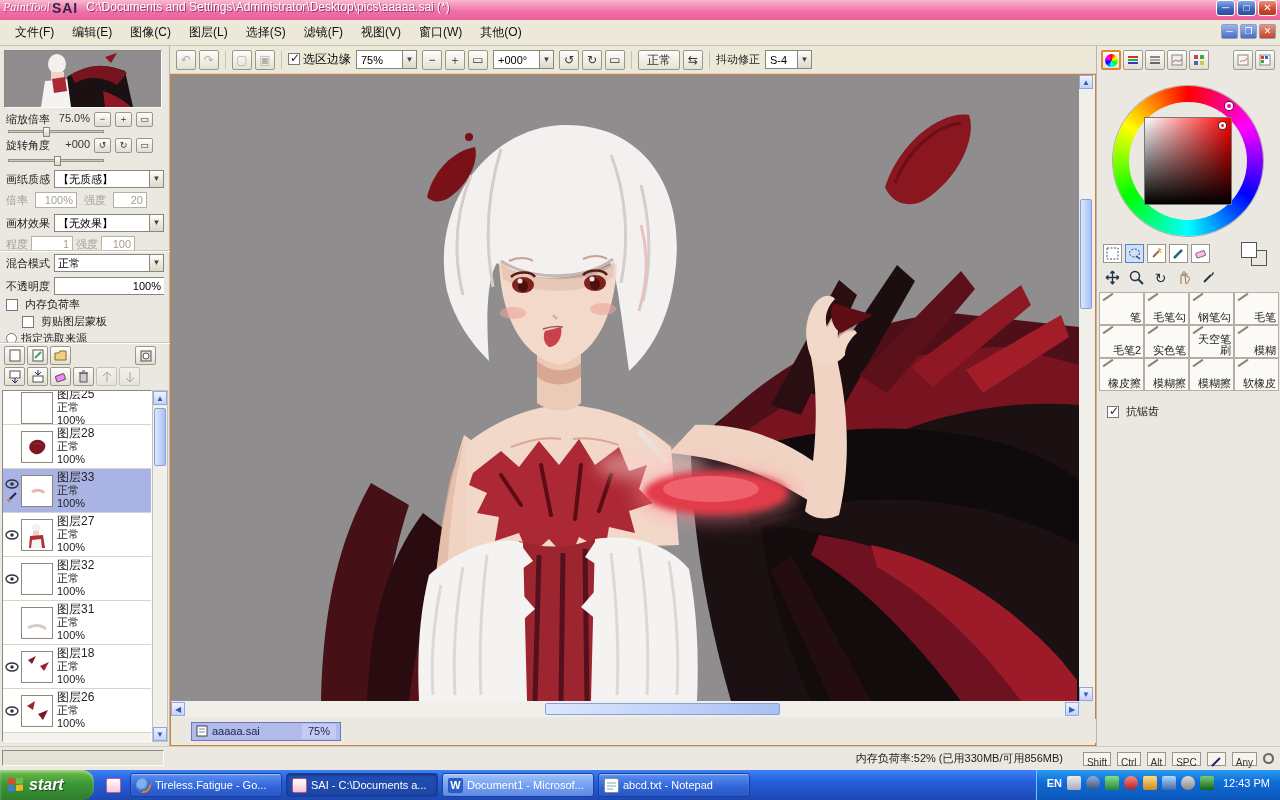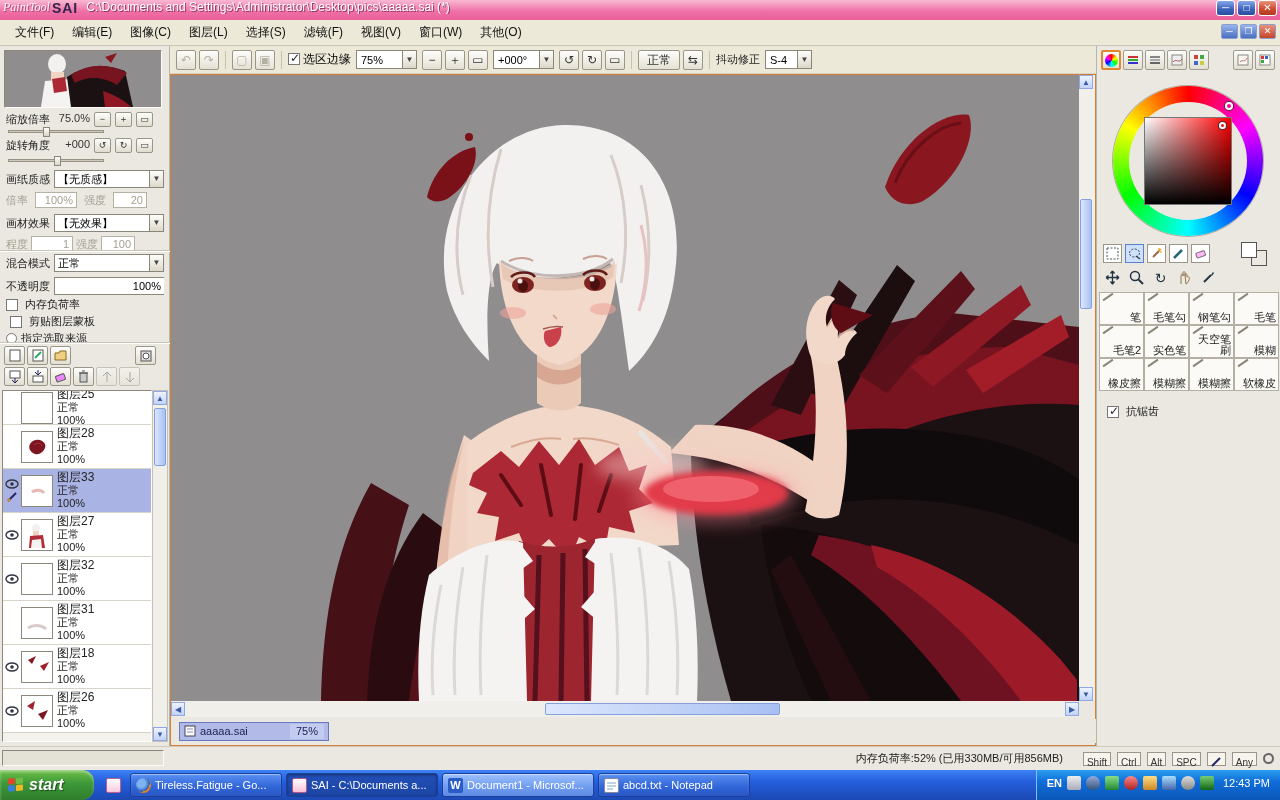--- a/index.html
+++ b/index.html
@@ -66,21 +66,21 @@
   .layer-name{font-size:12px}
   #layer-scroll{left:152px;top:344px;width:16px;height:352px;background:#f1efe9;border:1px solid #c5c1b4}
   .scr-arrow{width:14px;height:14px;background:linear-gradient(#eef3fe,#c2d3f8);border:1px solid #8fa8e0;color:#3a5aa8;font-size:8px;text-align:center;line-height:13px}
   .scr-thumb{background:linear-gradient(90deg,#dde7fd,#a8c0f2);border:1px solid #85a0dd;border-radius:2px}
 
   
   #center-frame{left:170px;top:74px;width:926px;height:672px;border:1px solid #d08038}
   #canvas-viewport{left:0;top:0;width:908px;height:626px;overflow:hidden;background:#8f8d8e}
   #vscroll{left:908px;top:0;width:16px;height:626px;background:#f1efe9}
   #hscroll{left:0;top:626px;width:908px;height:16px;background:#f1efe9;display:flex;align-items:center}
-  #tabbar{left:0;top:644px;width:952px;height:24px;background:#ebe8e1;display:flex;align-items:center;padding-left:8px}
+  #tabbar{left:0;top:644px;width:952px;height:24px;background:#ebe8e1;display:flex;align-items:center;padding-left:20px}
   #doc-tab{width:150px;height:19px;background:#b2bbe8;border:1px solid #6a77c4;display:flex;align-items:center;padding:0 4px;font-size:11px;color:#1a2050}
   #doc-tab .zoom{margin-left:auto;background:#c3cbf0;padding:0 6px;height:15px;line-height:15px}
 
   
   #right-panel{left:1096px;top:46px;width:184px;height:700px;background:#ebe8e1;border-left:1px solid #b9b5a8}
   .ricon{width:20px;height:20px;background:linear-gradient(#fdfdfb,#e2dfd1);border:1px solid #a09c8f;border-radius:2px;display:flex;align-items:center;justify-content:center}
   .ricon.active{border:2px solid #e08830}
   #wheel{left:16px;top:40px;width:150px;height:150px;border-radius:50%;background:conic-gradient(#f00,#f0f 60deg,#00f 120deg,#0ff 180deg,#0f0 240deg,#ff0 300deg,#f00 360deg);box-shadow:0 0 0 1px #b0aca0}
   #wheel-hole{left:32px;top:56px;width:118px;height:118px;border-radius:50%;background:#ebe8e1}
   #sv-square{left:47px;top:71px;width:88px;height:88px;background:linear-gradient(to top,#000,rgba(0,0,0,0)),linear-gradient(to right,#fff,#f00);border:1px solid #777}
@@ -254,21 +254,21 @@
     <div style="display:flex;align-items:center;gap:4px;margin-top:5px">
       <span class="lbl">不透明度</span>
       <div class="dropfield" style="flex:1">
         <span class="val" style="text-align:right">100%</span>
       </div>
     </div>
     <div class="chk-row" style="margin-left:0">
         <span class="cb"></span>
         <span>内存负荷率</span>
       </div>
-    <div class="chk-row" style="margin-left:4px">
+    <div class="chk-row" style="margin-left:16px">
         <span class="cb"></span>
         <span>剪贴图层蒙板</span>
       </div>
     <div class="chk-row" style="margin-left:0">
         <span class="radio"></span>
         <span>指定选取来源</span>
       </div>
   </div>
 
   <div class="abs divider" style="left:0;top:296px;width:170px"></div>

